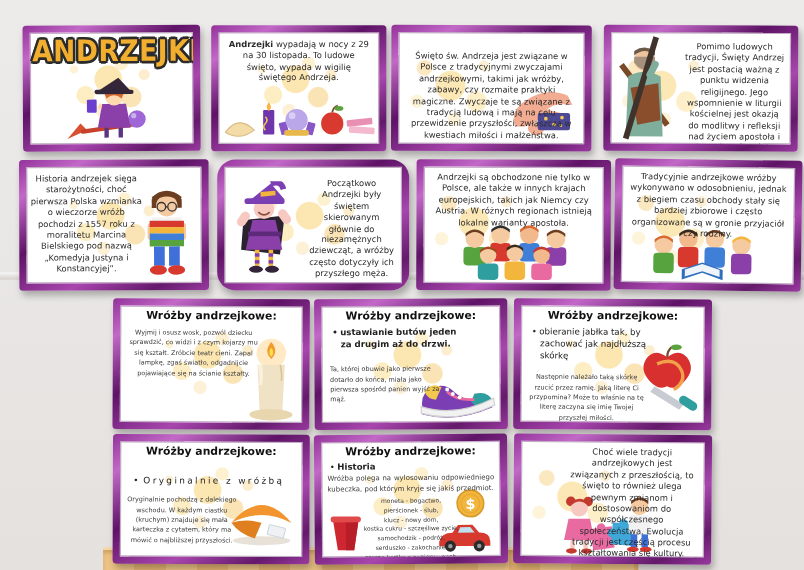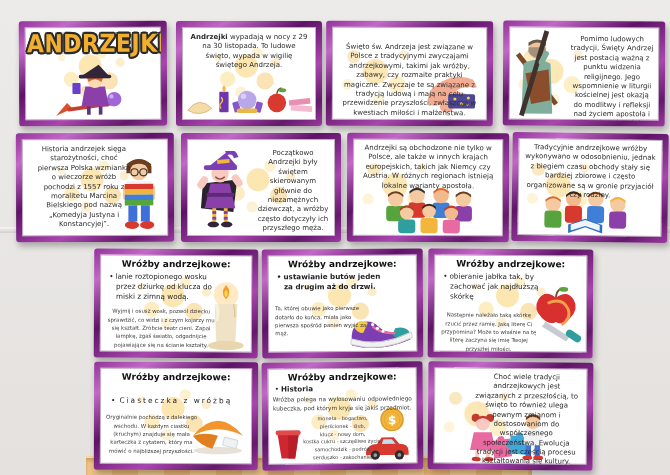--- a/index.html
+++ b/index.html
@@ -127,21 +127,21 @@
         <path d="M17 18 q9 -8 18 0 v-4 q-9 -6 -18 0 z" fill="#6b5a48"></path>
         <line x1="36" y1="2" x2="10" y2="90" stroke="#3f332c" stroke-width="5"></line>
         <rect x="30" y="22" width="6" height="16" rx="3" transform="rotate(28 33 30)" fill="#7fae9d"></rect>
       </svg>
       <p class="body center" style="margin-left:56px;padding:8px 5px 0;">Pomimo ludowych tradycji, Święty Andrzej jest postacią ważną z punktu widzenia religijnego. Jego wspomnienie w liturgii kościelnej jest okazją do modlitwy i refleksji nad życiem apostoła i wiarą chrześcijańską.</p>
     </div>
   </div>
 
   <div class="card" style="left:16px;top:133px;width:158px;height:109px;transform:rotate(-0.2deg);">
     <div class="inner spA">
-      <p class="body center" style="width:96px;padding:6px 0 0 14px;">Historia andrzejek sięga starożytności, choć pierwsza Polska wzmianka o wieczorze wróżb pochodzi z 1557 roku z moralitetu Marcina Bielskiego pod nazwą „Komedyja Justyna i Konstancyjej”.</p>
+      <p class="body center" style="width:96px;padding:6px 0 0 2px;">Historia andrzejek sięga starożytności, choć pierwsza Polska wzmianka o wieczorze wróżb pochodzi z 1557 roku z moralitetu Marcina Bielskiego pod nazwą „Komedyja Justyna i Konstancyjej”.</p>
       <svg class="art" style="right:4px;top:14px;width:50px;height:80px;" viewBox="0 0 56 88">
         <path d="M14 14 q14 -14 28 0 v8 h-28 z" fill="#6b3e22"></path>
         <circle cx="28" cy="20" r="10" fill="#f6caa0"></circle>
         <circle cx="23" cy="21" r="4" fill="none" stroke="#333" stroke-width="1.2"></circle>
         <circle cx="33" cy="21" r="4" fill="none" stroke="#333" stroke-width="1.2"></circle>
         <line x1="27" y1="21" x2="29" y2="21" stroke="#333" stroke-width="1.2"></line>
         <path d="M14 12 q14 -12 28 0 l-2 4 q-12 -9 -24 0 z" fill="#6b3e22"></path>
         <rect x="14" y="31" width="28" height="26" fill="#f2f2f2"></rect>
         <rect x="10" y="36" width="6" height="16" rx="3" fill="#f6caa0"></rect>
         <rect x="40" y="36" width="6" height="16" rx="3" fill="#f6caa0"></rect>
@@ -150,21 +150,21 @@
         <rect x="12" y="46" width="32" height="6" fill="#3f7fd8"></rect>
         <rect x="12" y="52" width="32" height="6" fill="#57a33e"></rect>
         <rect x="16" y="58" width="10" height="18" fill="#3f6fd8"></rect>
         <rect x="30" y="58" width="10" height="18" fill="#3f6fd8"></rect>
         <ellipse cx="20" cy="80" rx="8" ry="4.5" fill="#d8392f"></ellipse>
         <ellipse cx="37" cy="80" rx="8" ry="4.5" fill="#d8392f"></ellipse>
       </svg>
     </div>
   </div>
 
-  <div class="card" style="left:181px;top:133px;width:160px;height:109px;">
+  <div class="card" style="left:181px;top:133px;width:160px;height:109px;border-radius:15px;">
     <div class="inner spA">
       <svg class="art" style="left:4px;top:12px;width:58px;height:82px;" viewBox="0 0 60 86">
         <polygon points="12,34 48,30 44,64 10,60" fill="#2b2230"></polygon>
         <rect x="8" y="26" width="8" height="14" rx="4" transform="rotate(35 12 33)" fill="#f8c9c0"></rect>
         <rect x="44" y="24" width="8" height="14" rx="4" transform="rotate(-35 48 31)" fill="#f8c9c0"></rect>
         <polygon points="20,34 40,34 46,60 14,60" fill="#8b3fa8"></polygon>
         <rect x="16" y="44" width="29" height="4" fill="#5c2a78"></rect>
         <circle cx="30" cy="24" r="9" fill="#f8c9c0"></circle>
         <path d="M25 27 q5 5 10 0" stroke="#8a4a3a" stroke-width="1.4" fill="none"></path>
         <polygon points="16,18 48,16 36,2" fill="#7b3fb3"></polygon>
@@ -231,21 +231,20 @@
         <rect x="88" y="26" width="20" height="20" rx="4" fill="#8b3fa8"></rect>
         <path d="M40 42 L60 35 L80 42 L80 52 L60 45 L40 52 Z" fill="#2f6fbe"></path>
         <path d="M43 42 L60 36.5 L77 42 L77 49 L60 43.5 L43 49 Z" fill="#eef4fa"></path>
       </svg>
     </div>
   </div>
 
   <div class="card" style="left:94px;top:249px;width:164px;height:109px;transform:rotate(0.3deg);">
     <div class="inner spA">
       <p class="head">Wróżby andrzejkowe:</p>
-      <p class="bullet" style="width:72%;margin-left:6px;"><span class="dot">•</span><span>lanie roztopionego wosku przez dziurkę od klucza do miski z zimną wodą.</span></p>
       <p class="note center" style="width:74%;margin-left:5px;">Wyjmij i osusz wosk, pozwól dziecku sprawdzić, co widzi i z czym kojarzy mu się kształt. Zróbcie teatr cieni. Zapal lampkę, zgaś światło, odgadnijcie pojawiające się na ścianie kształty.</p>
       <svg class="art" style="right:5px;bottom:1px;width:42px;height:70px;" viewBox="0 0 44 74">
         <circle cx="22" cy="14" r="13" fill="rgba(255,195,90,.35)"></circle>
         <path d="M22 4 q7 8 0 15 q-7 -7 0 -15" fill="#f29b2e"></path>
         <path d="M22 9 q3.5 4 0 8 q-3.5 -4 0 -8" fill="#f8e04a"></path>
         <path d="M10 24 h24 l-2 42 q-10 4 -20 0 z" fill="#f0e2c4"></path>
         <path d="M10 24 q3 12 1 18 l3 0 q2 -8 0 -18 z" fill="#f9f1dc"></path>
         <path d="M30 24 q2 10 1 14" stroke="#d8c49a" stroke-width="1.4" fill="none"></path>
         <ellipse cx="22" cy="68" rx="19" ry="5" fill="#e8d6ae"></ellipse>
       </svg>
@@ -282,21 +281,21 @@
         <path d="M20 20 q16 -7 22 6 q4 10 -7 17" stroke="#f2a04a" stroke-width="3" fill="none"></path>
         <polygon points="18,40 44,56 40,61 14,45" fill="#c8ccd2"></polygon>
         <rect x="39" y="51" width="18" height="8" rx="4" transform="rotate(33 48 55)" fill="#2f9e9e"></rect>
       </svg>
     </div>
   </div>
 
   <div class="card" style="left:94px;top:362px;width:164px;height:108px;transform:rotate(0.2deg);">
     <div class="inner spA">
       <p class="head">Wróżby andrzejkowe:</p>
-      <p class="bullet spaced" style="margin:14px 0 0 8px;"><span class="dot">•</span><span>Ciasteczka z wróżbą</span></p>
+      <p class="bullet spaced" style="margin:14px 0 0 8px;"><span class="dot">•</span><span>Oryginalnie z wróżbą</span></p>
       <p class="note center" style="width:60%;margin-left:6px;margin-top:7px;">Oryginalnie pochodzą z dalekiego wschodu. W każdym ciastku (kruchym) znajduje się mała karteczka z cytatem, który ma mówić o najbliższej przyszłości.</p>
       <svg class="art" style="right:3px;bottom:8px;width:62px;height:52px;" viewBox="0 0 66 56">
         <ellipse cx="33" cy="50" rx="26" ry="4" fill="rgba(120,90,40,.18)"></ellipse>
         <path d="M6 34 Q33 2 60 34 Q33 20 6 34" fill="#f2952e"></path>
         <path d="M6 34 Q20 30 33 34 L27 48 Q13 44 6 34" fill="#e07f1f"></path>
         <rect x="39" y="37" width="15" height="9" rx="1" transform="rotate(14 46 41)" fill="#eef2f4" stroke="#cfd6da" stroke-width="1"></rect>
       </svg>
     </div>
   </div>
 

